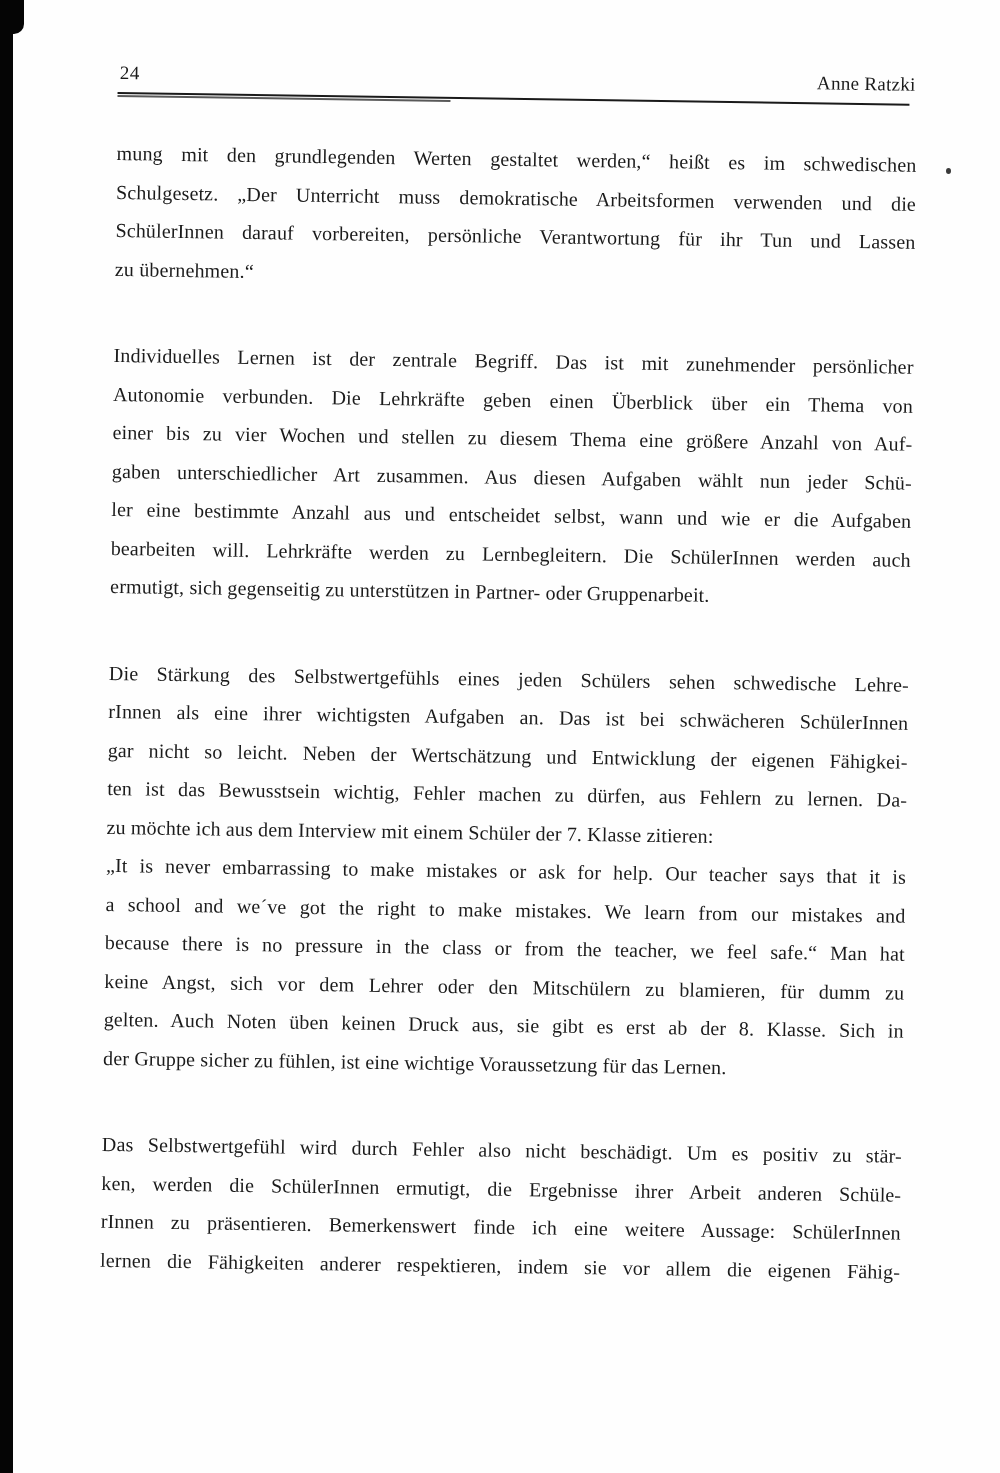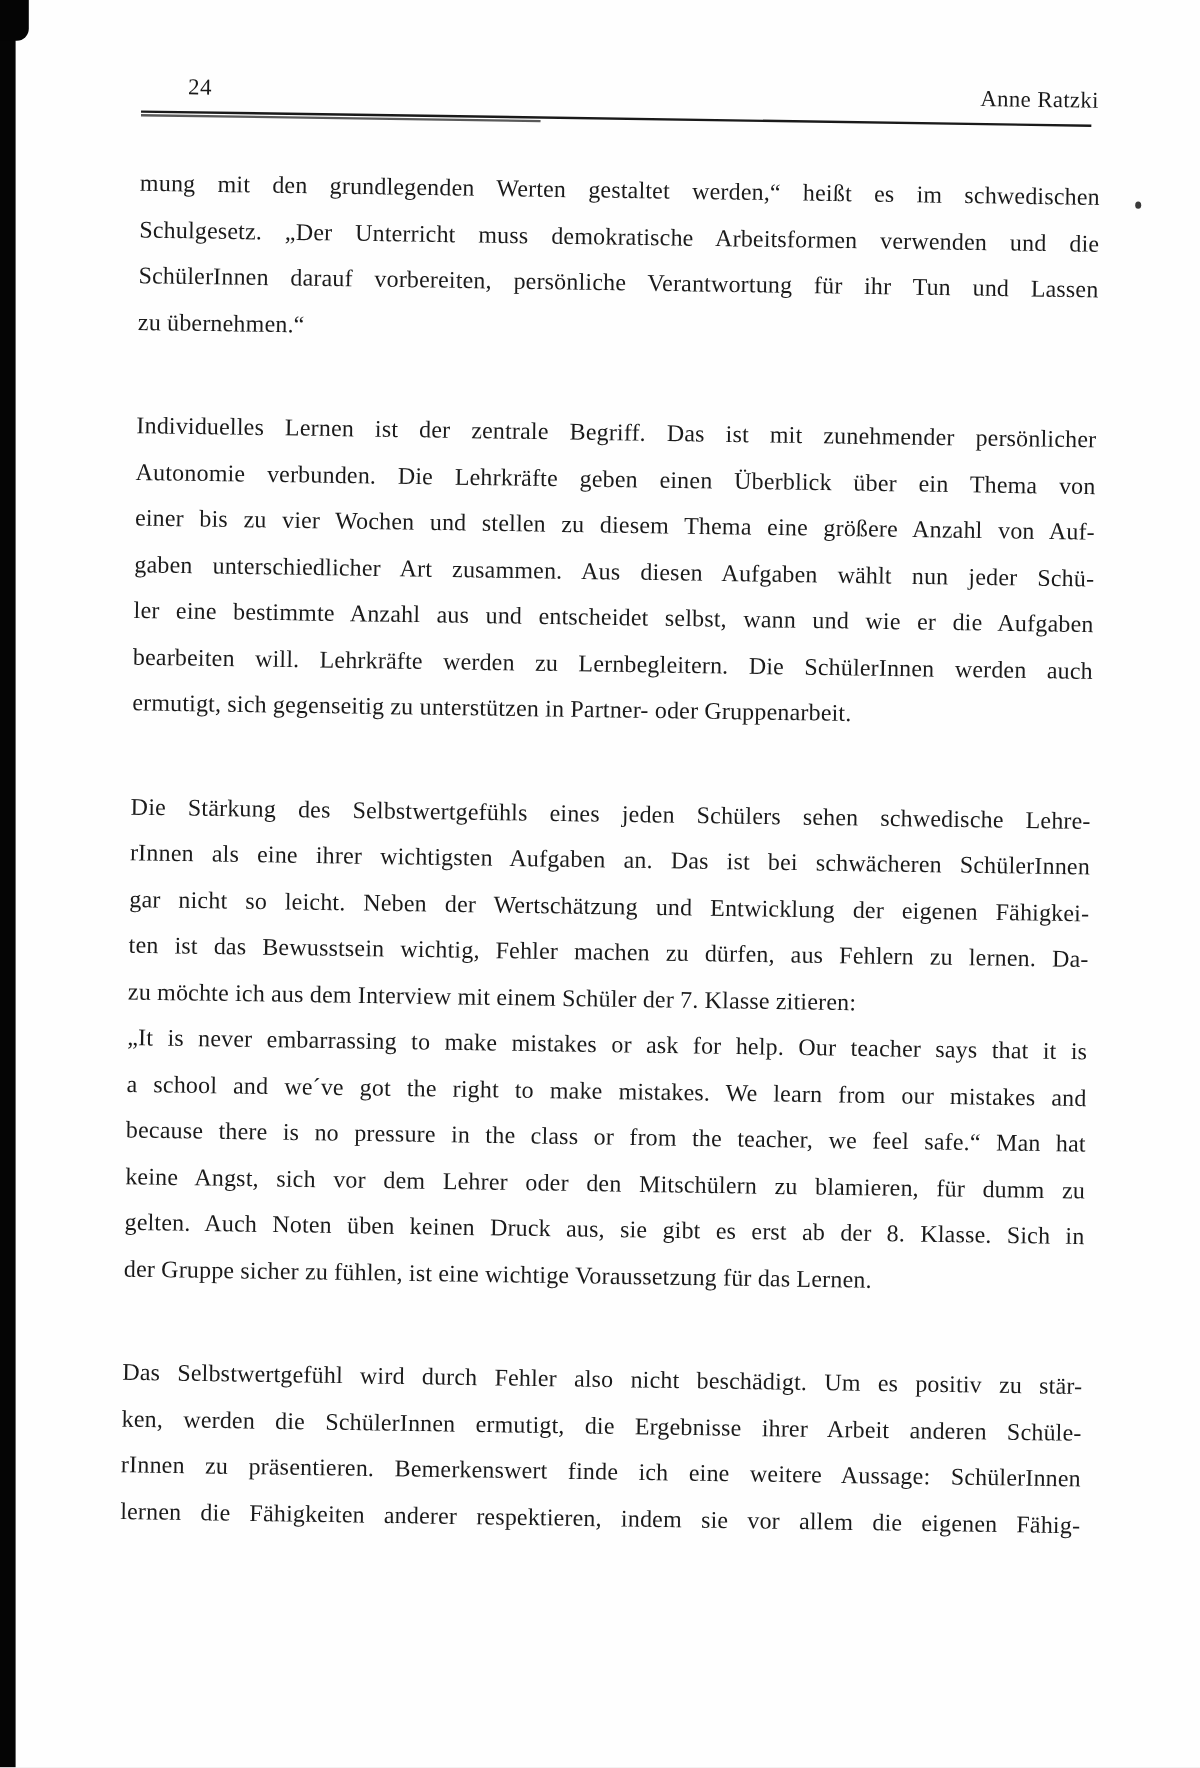--- a/index.html
+++ b/index.html
@@ -48,21 +48,21 @@
     transform: rotate(0.85deg);
     transform-origin: 0 0;
   }
   .header {
     display: flex;
     justify-content: space-between;
     align-items: flex-end;
     font-size: 19px;
     padding: 0 2px 8px 2px;
   }
-  .pnum { letter-spacing: 0.5px; margin-left: 37px; }
+  .pnum { letter-spacing: 0.5px; }
   .author { letter-spacing: 0.3px; }
   .rule {
     position: relative;
     height: 2px;
     background: #1a1a1a;
     width: 99%;
   }
   .rule::after {
     content: "";
     position: absolute;

